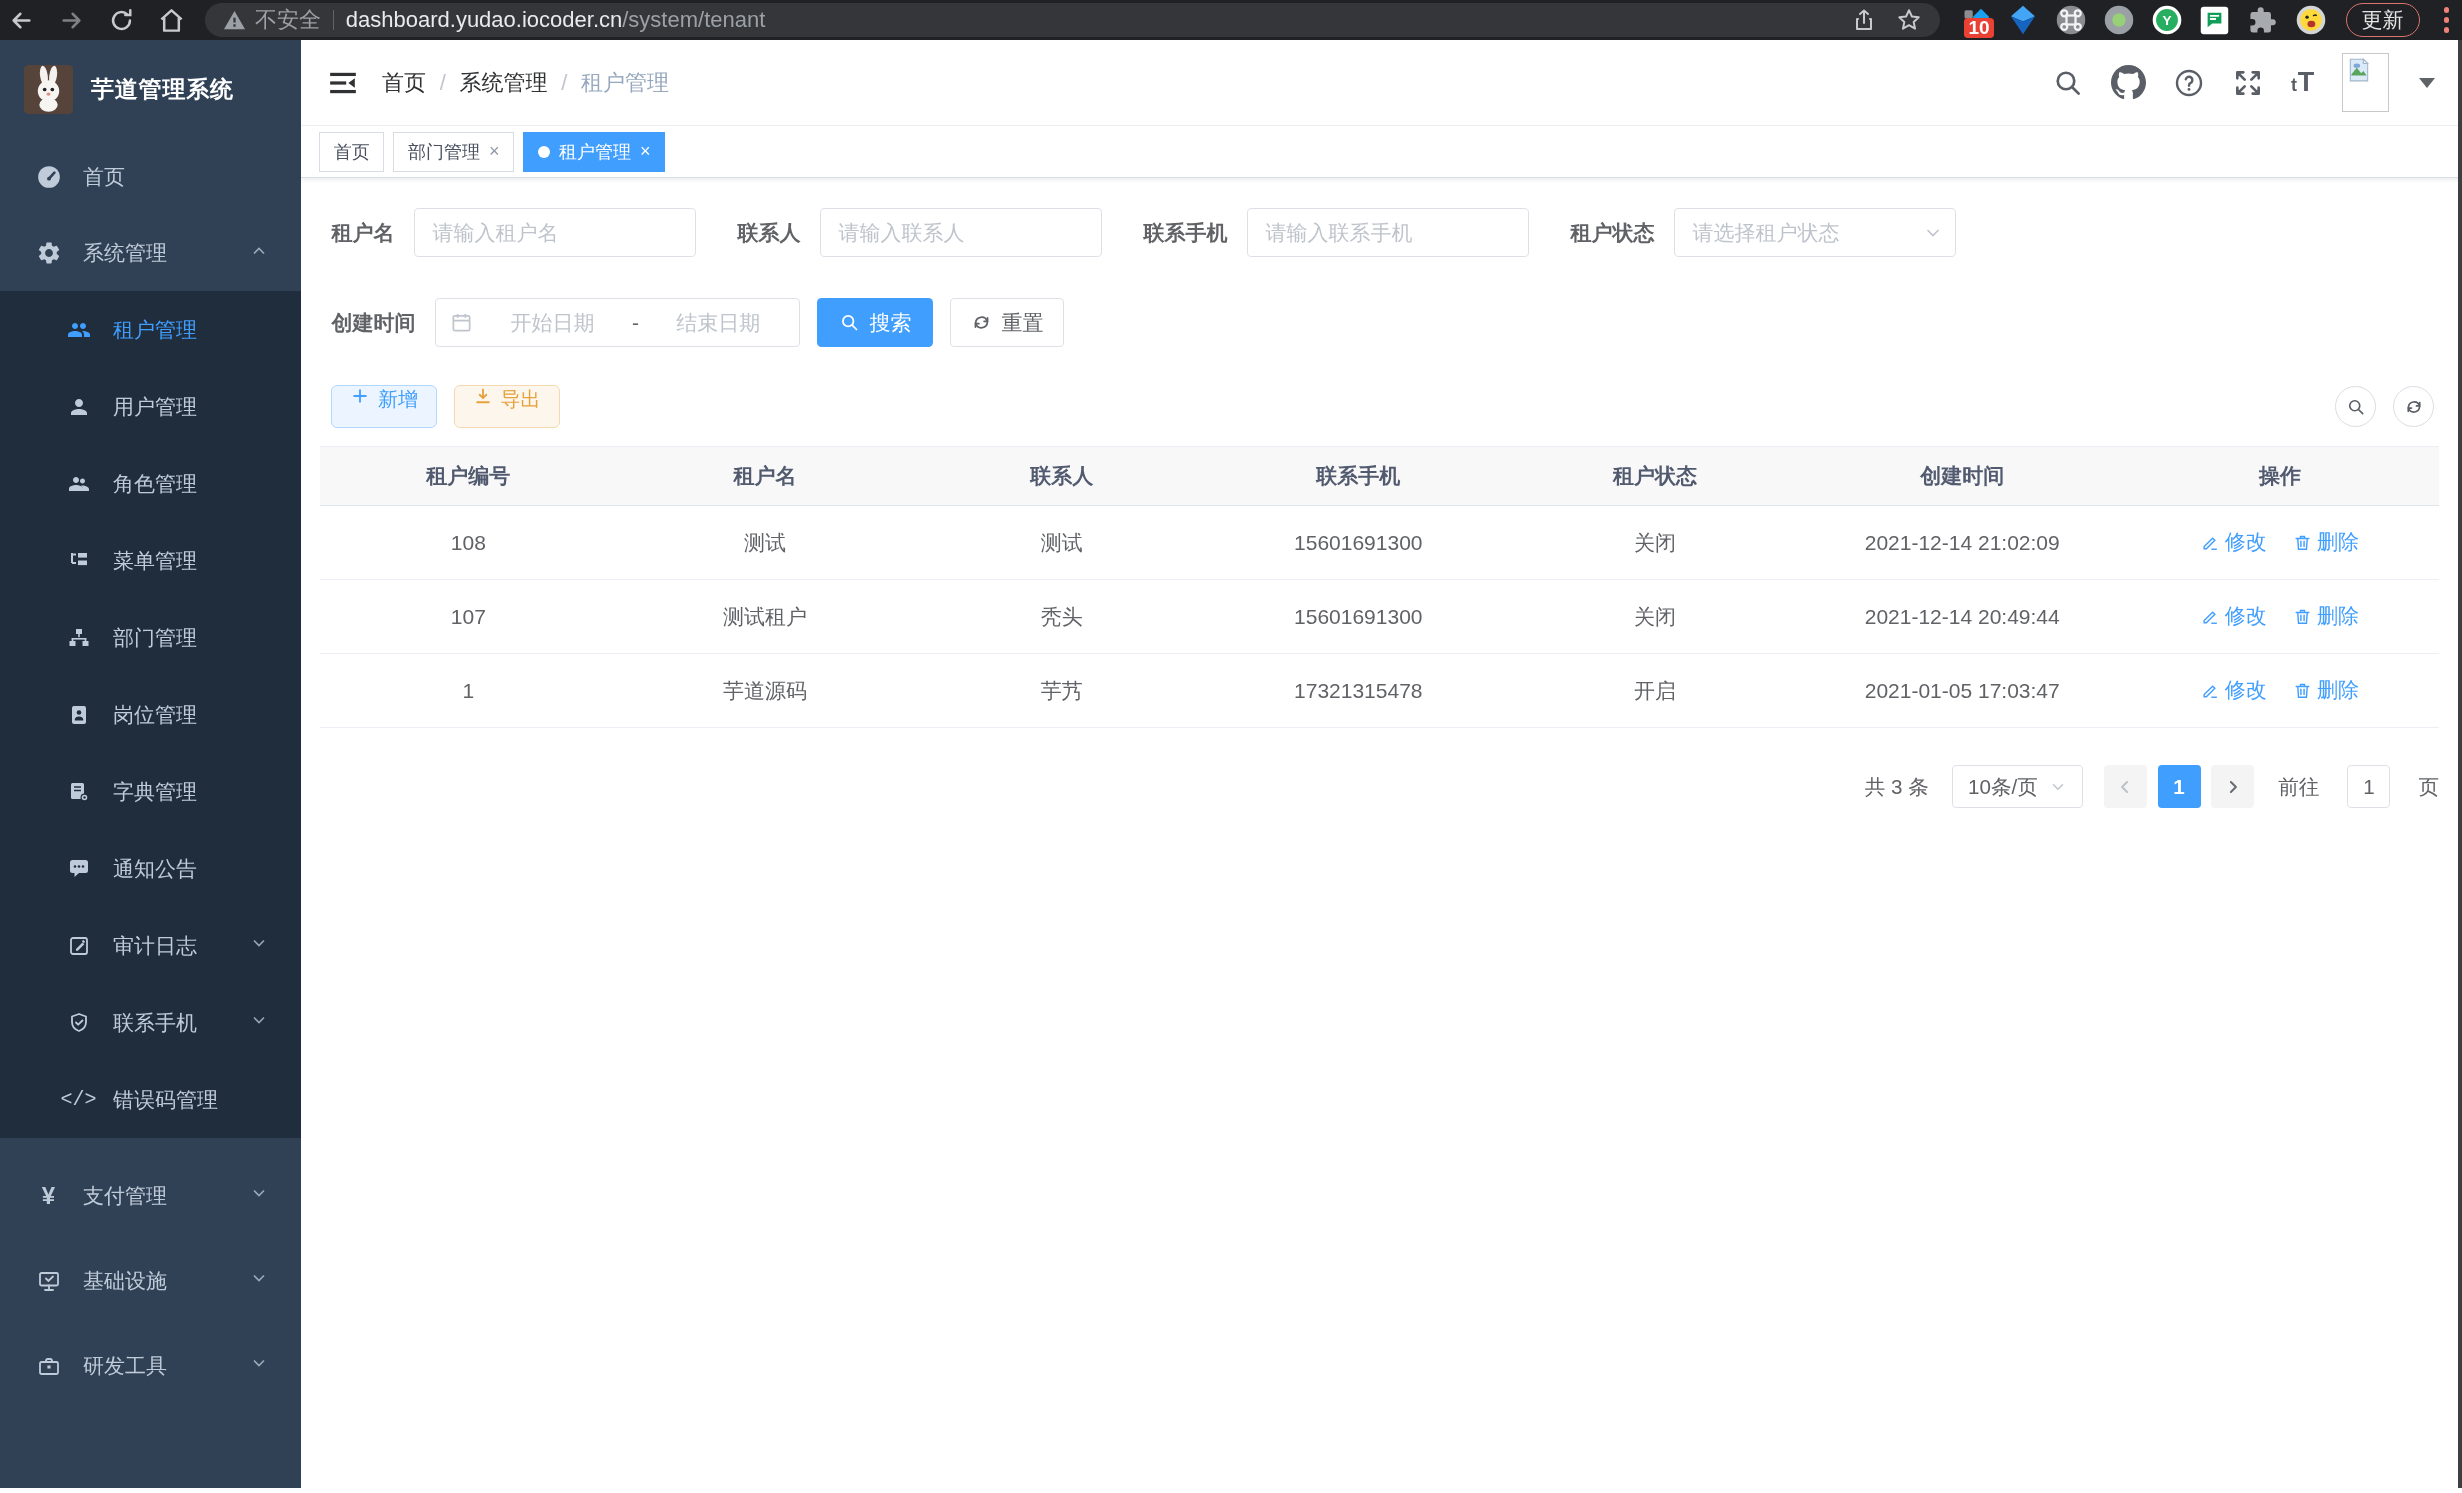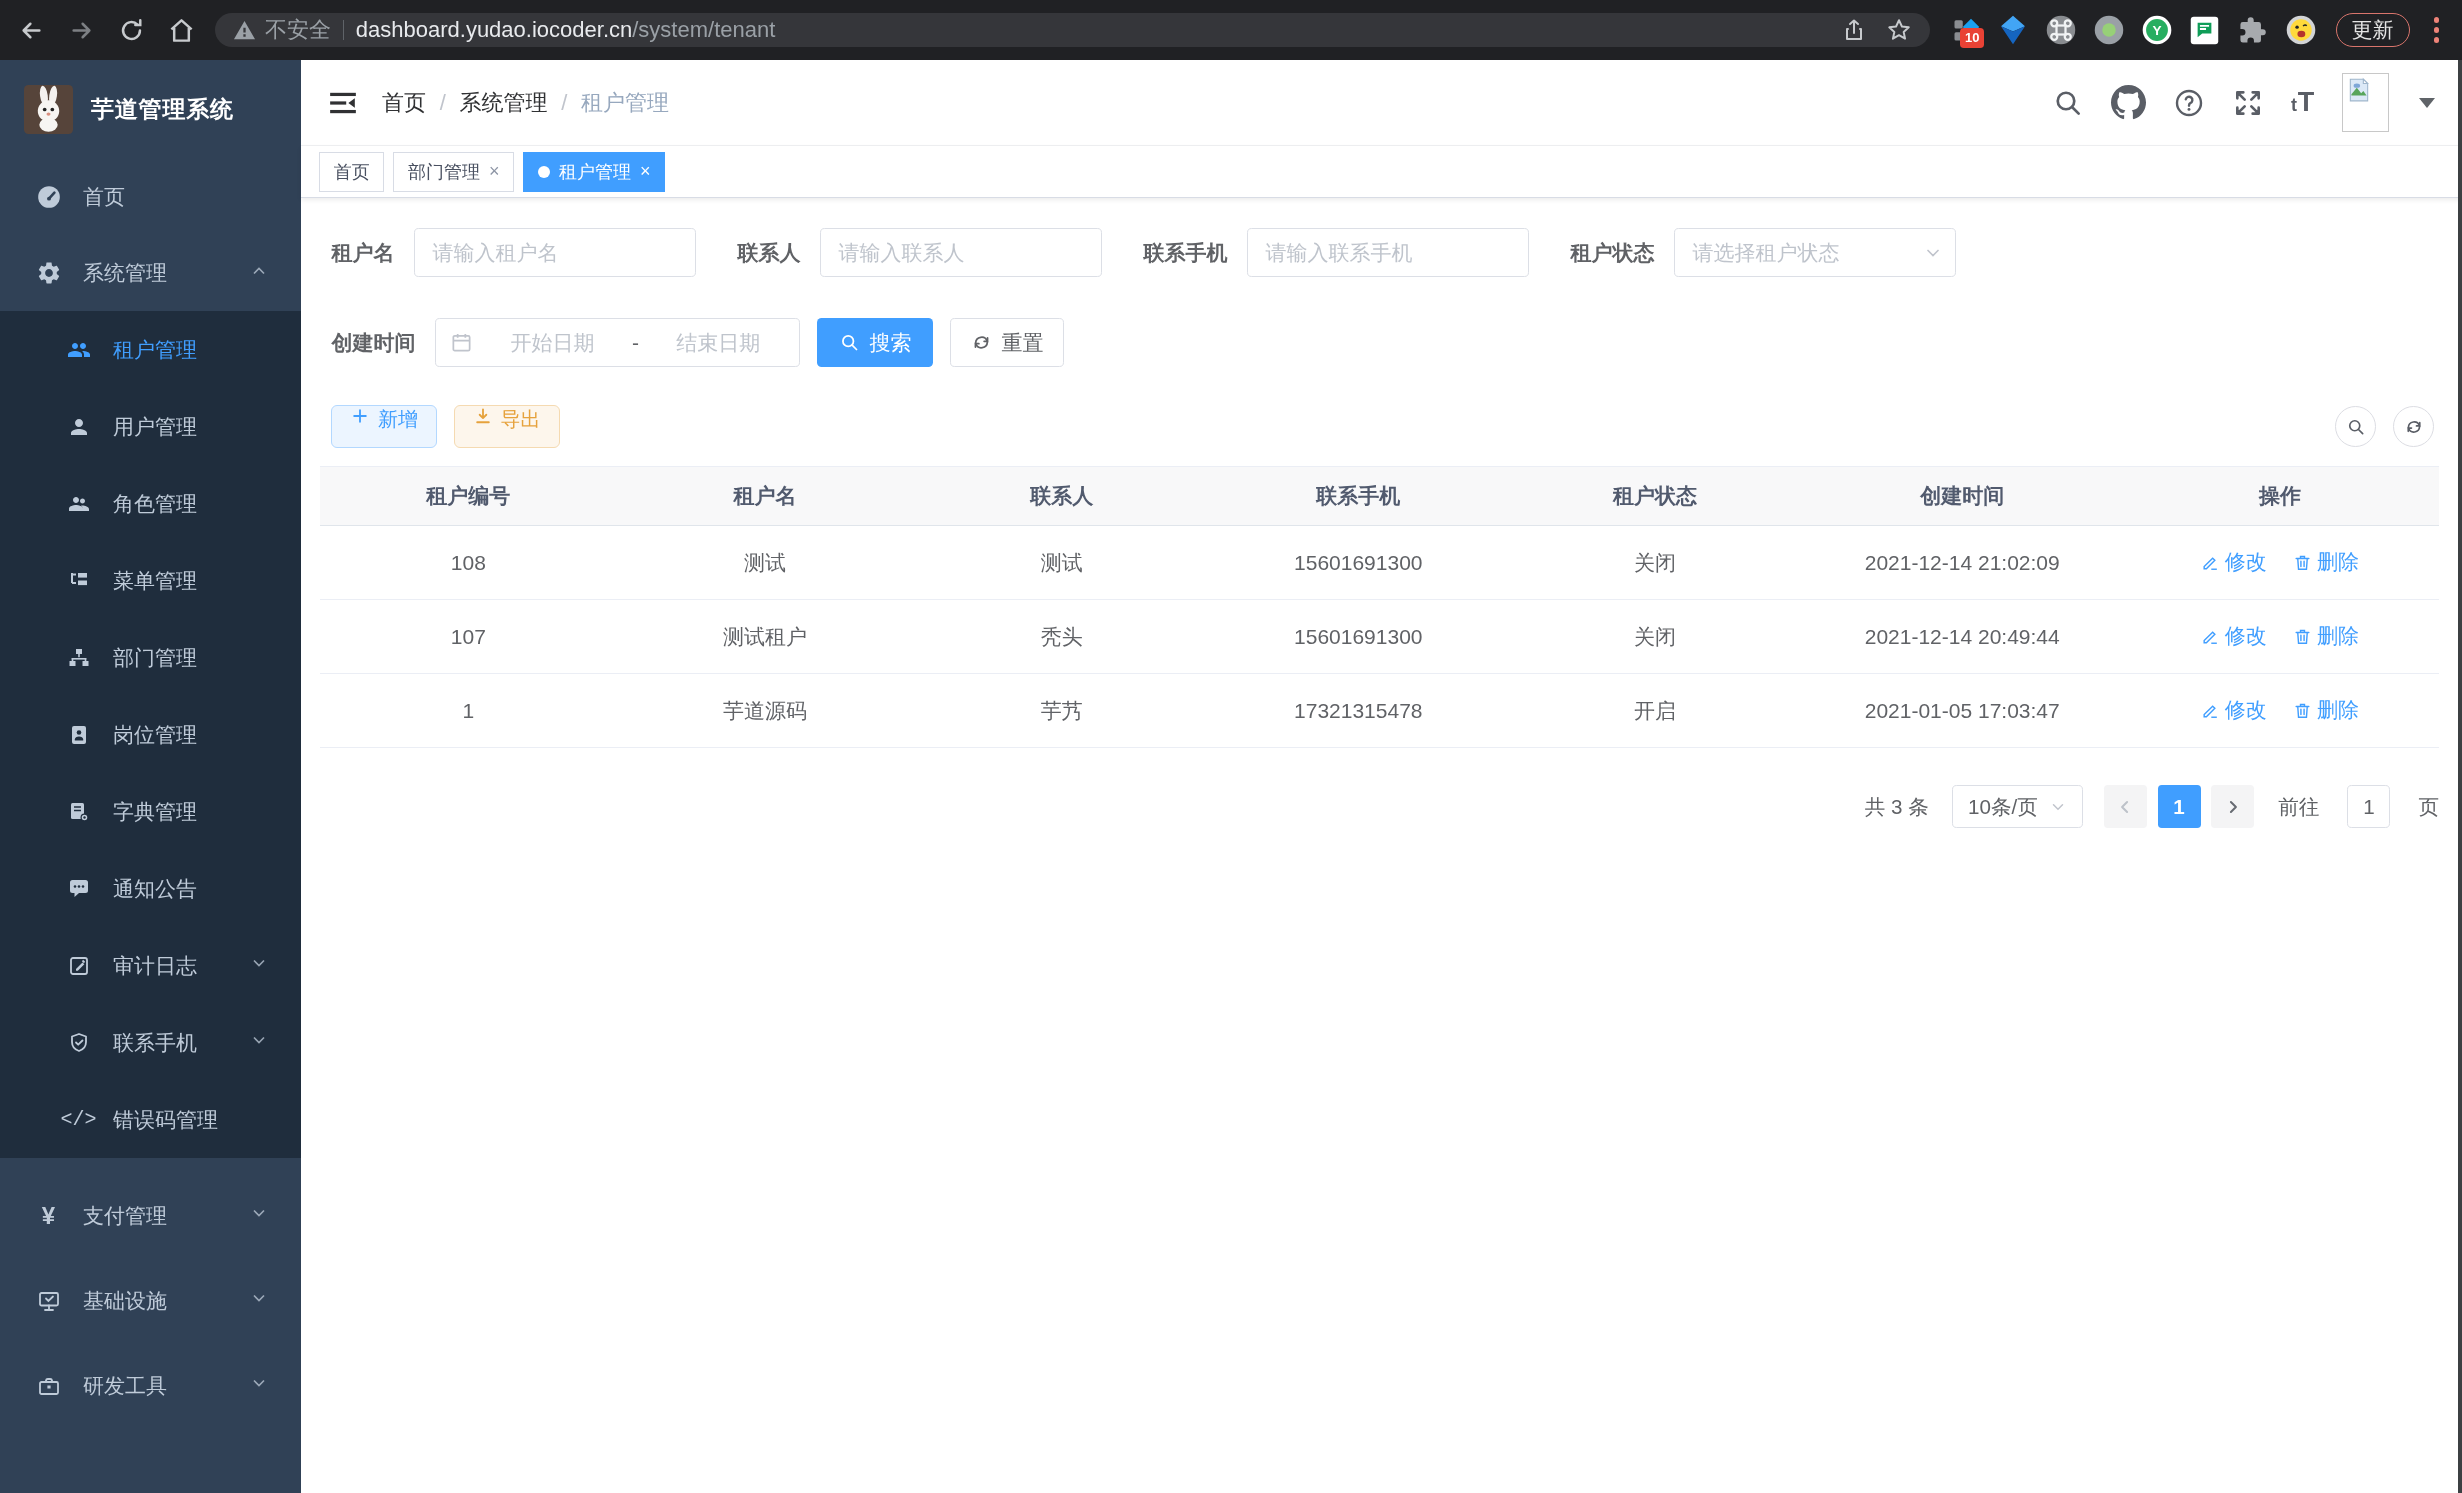--- a/index.html
+++ b/index.html
@@ -1,32 +1,32 @@
 <!DOCTYPE html>
 <html style="font-size:12px"><head>
 <meta charset="utf-8">
 <style>
   * { margin:0; padding:0; box-sizing:border-box; }
   html,body { width:2462px; height:1494px; overflow:hidden; background:#fff;
     font-family:"Liberation Sans","DejaVu Sans",sans-serif; }
   .icon { display:inline-block; vertical-align:middle; flex-shrink:0; }
 
   
-  .browser-bar { height:60px; background:#202124; display:flex; align-items:center;
-    padding:0 18px; gap:20px; }
+  .browser-bar { height:40px; background:#202124; display:flex; align-items:center;
+    padding:0 8px; gap:20px; }
   .bnav { color:#c7cacd; display:flex; align-items:center; gap:23px; }
   .url-pill { flex:1; height:34px; background:#35363a; border-radius:17px;
     display:flex; align-items:center; padding:0 18px; font-size:22px; color:#9aa0a6; min-width:0;}
   .url-divider { width:0.8px; height:20px; background:#5f6368; margin:0 12px; }
   .url-host { color:#e8eaed; }
   .url-path { color:#9aa0a6; }
   .ext-row { display:flex; align-items:center; gap:18px; }
   .ext { position:relative; width:30px; height:30px; display:flex; align-items:center; justify-content:center; }
   .ext-badge { position:absolute; right:-4.6px; bottom:-3px; background:#e94235; color:#fff;
-    font-size:13px; line-height:20px; padding:0 4.6px; border-radius:3.8px; font-weight:700; }
+    font-size:19px; line-height:20px; padding:0 4.6px; border-radius:3.8px; font-weight:700; }
   .update-btn { border:1.5px solid #d9756c; color:#e5e5e5; border-radius:17px; height:34px;
     display:flex; align-items:center; padding:0 15px; font-size:21px; gap:6px; }
   .kebab { display:flex; flex-direction:column; gap:4.6px; padding:0 4.6px; }
   .kebab i { width:5.3px; height:5.3px; border-radius:50%; background:#ee8378; }
 
   
   .app { display:flex; height:1448px; position:relative; }
   .window-edge { position:absolute; right:0; top:0; width:3.8px; height:100%; background:#3c4043; z-index:40;}
 
   

